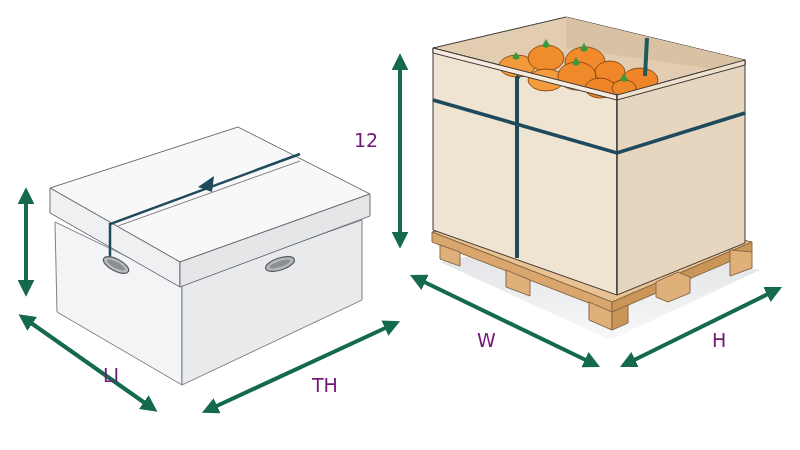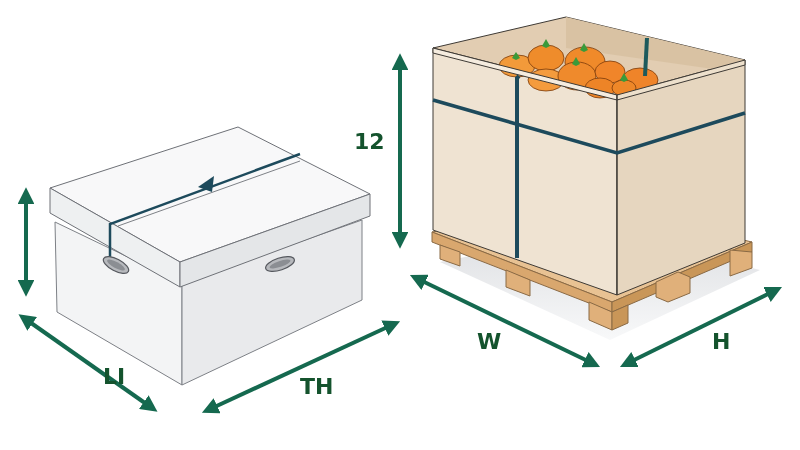--- a/index.html
+++ b/index.html
@@ -1,18 +1,18 @@
 <!DOCTYPE html>
 <html><head>
 <meta charset="utf-8">
 <style>
   html, body { margin:0; padding:0; background:#ffffff; }
   .canvas { position:relative; width:800px; height:450px; overflow:hidden; background:#ffffff; font-family:"DejaVu Sans", sans-serif; }
   svg.art { position:absolute; left:0; top:0; }
-  .dim-label { position:absolute; font-family:"DejaVu Sans", sans-serif; font-weight:bold; font-size:22px; color:#14532d; line-height:1; }
+  .dim-label { position:absolute; font-family:"DejaVu Sans", sans-serif; font-weight:normal; font-size:19px; color:#701a75; line-height:1; }
 </style>
 </head>
 <body>
 
 <div class="canvas">
 <svg class="art" width="800" height="450" viewBox="0 0 800 450" xmlns="http://www.w3.org/2000/svg">
   <defs>
     <marker id="ah" viewBox="0 0 10 10" refX="6" refY="5" markerWidth="4.2" markerHeight="4.2" orient="auto-start-reverse">
       <path d="M0,0 L10,5 L0,10 z" fill="#15694f"></path>
     </marker>
@@ -108,17 +108,17 @@
     <line x1="26" y1="194" x2="26" y2="290" marker-start="url(#ah)" marker-end="url(#ah)"></line>
     <line x1="24" y1="318" x2="152" y2="408" marker-start="url(#ah)" marker-end="url(#ah)"></line>
     <line x1="208" y1="410" x2="394" y2="324" marker-start="url(#ah)" marker-end="url(#ah)"></line>
     <line x1="400" y1="60" x2="400" y2="242" marker-start="url(#ah)" marker-end="url(#ah)"></line>
     <line x1="416" y1="278" x2="594" y2="364" marker-start="url(#ah)" marker-end="url(#ah)"></line>
     <line x1="626" y1="364" x2="776" y2="290" marker-start="url(#ah)" marker-end="url(#ah)"></line>
   </g>
 </svg>
 
   <div class="dim-label" style="left:55px; top:366px;margin-left:48px;">LI</div>
-  <div class="dim-label" style="left:300px; top:376px;">TH</div>
+  <div class="dim-label" style="left:312px; top:376px;">TH</div>
   <div class="dim-label" style="left:354px; top:131px;">12</div>
   <div class="dim-label" style="left:477px; top:331px;">W</div>
   <div class="dim-label" style="left:712px; top:331px;">H</div>
 </div>
 
 </body></html>

